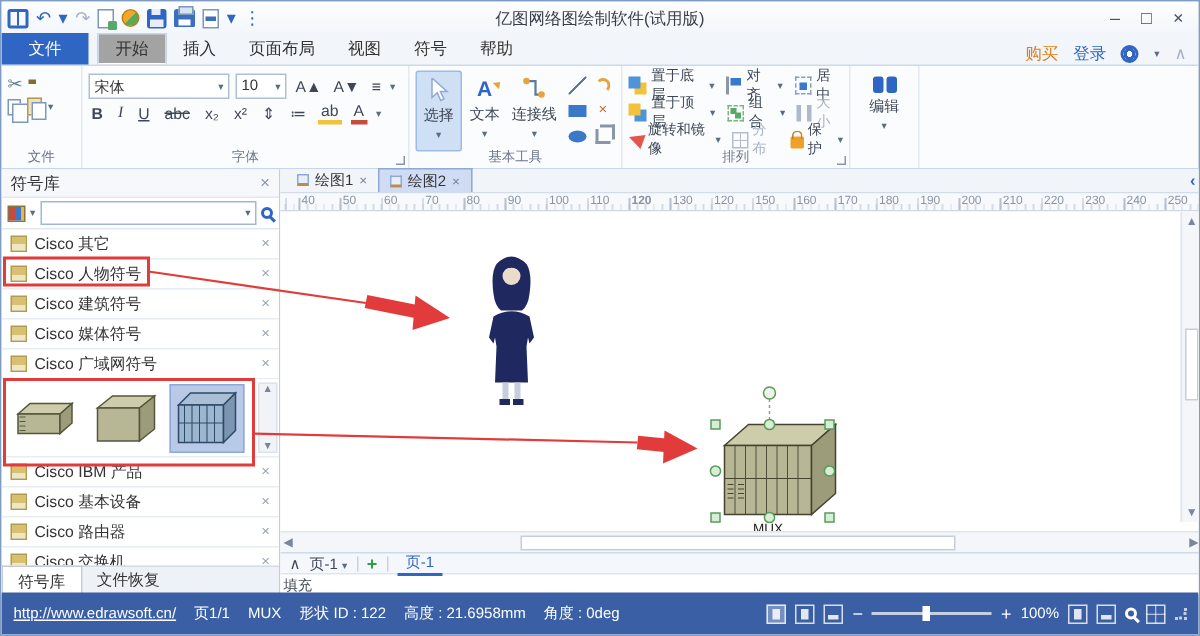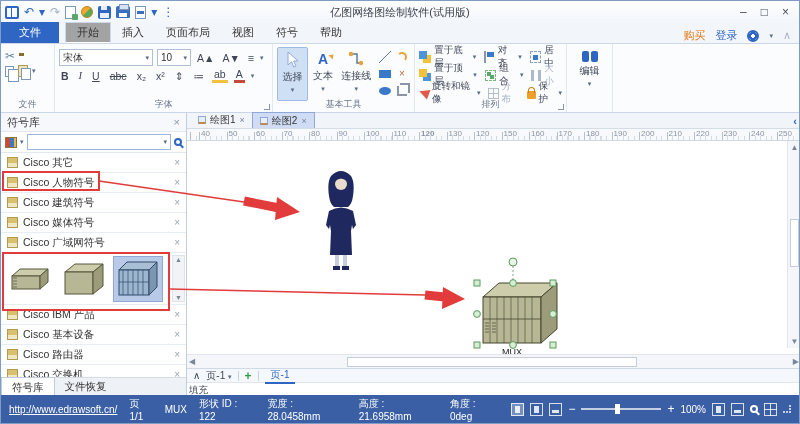--- a/index.html
+++ b/index.html
@@ -617,21 +617,20 @@
           <span class="swatch" style="background: rgb(245, 245, 245);"></span>
         </div>
     </div>
   </div>
 
   <div class="statusbar">
     <a href="#">http://www.edrawsoft.cn/</a>
     <span>页1/1</span>
     <span>MUX</span>
     <span>形状 ID : 122</span>
-    <span>宽度 : 28.0458mm</span>
     <span>高度 : 21.6958mm</span>
     <span>角度 : 0deg</span>
     <div class="sb-right">
       <span class="sb-ic on pg"></span>
       <span class="sb-ic pg"></span>
       <span class="sb-ic pb"></span>
       <span class="szoomsign">−</span>
       <span class="slider">
           <span class="sthumb"></span>
         </span>

